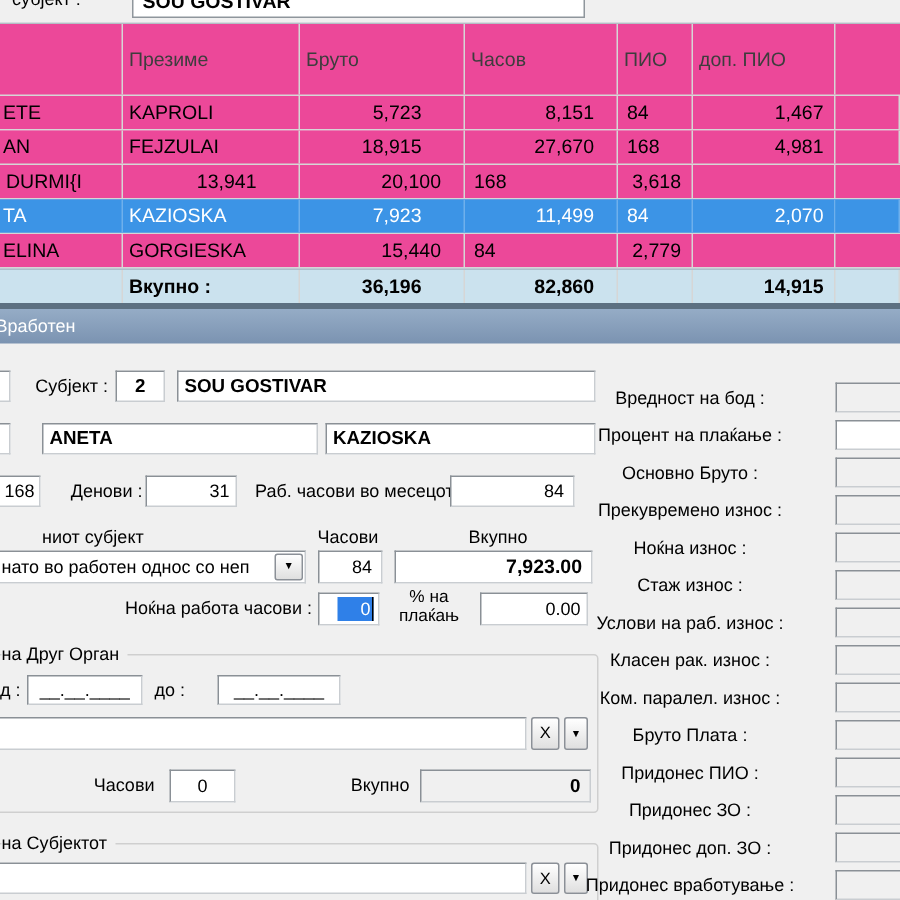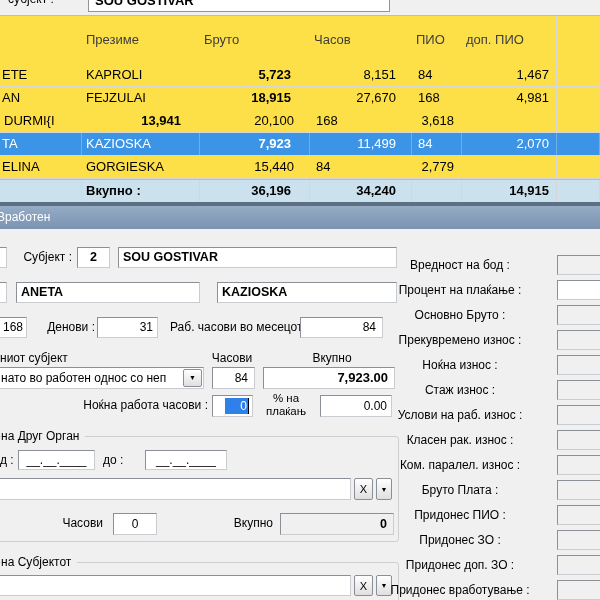--- a/index.html
+++ b/index.html
@@ -11,29 +11,29 @@
   }
   
   .topclip{position:absolute;top:0;left:0;width:600px;height:13px;overflow:hidden;}
   .topclip .lblt{position:absolute;left:8px;top:-8px;font-size:12px;}
   .topclip .fieldt{position:absolute;left:88px;top:-10px;width:302px;height:22px;box-sizing:border-box;
     background:#fff;border:1px solid #8f969c;font-weight:bold;font-size:13px;line-height:20px;padding-left:6px;}
   
   .grid{position:absolute;top:15px;left:0;width:600px;background:#fff;
     border-top:1px solid #b5bec6;border-bottom:4px solid #5d7081;}
   .trow{display:grid;grid-template-columns:82px 118px 110px 102px 50px 95px 43px;height:22px;
-    border-bottom:1px solid #d6d6d6;background:#fde047;}
+    border-bottom:1px solid #d6d6d6;background:#ec4899;}
   .trow.header{height:47px;}
   .trow.totals{background:var(--totals-row-bg,#cbe2ee);font-weight:bold;border-bottom:none;border-top:1px solid #aebfca;}
   .c{border-right:1px solid #d6d6d6;line-height:22px;font-size:13px;overflow:hidden;white-space:nowrap;box-sizing:border-box;}
   .header .c{display:flex;align-items:center;color:#3d3d3d;line-height:15px;white-space:normal;padding-left:4px;}
   .c.name{padding-left:2px;}
   .c.surname{padding-left:4px;}
   .c.num{text-align:right;}
-  .c.neto{padding-right:18px;font-weight:bold;}
+  .c.neto{padding-right:28px;}
   .c.bruto{padding-right:15px;}
   .c.hrs{padding-left:6px;}
   .c.pio{padding-right:7px;}
   .trow.selected,.trow.selected .c{background:var(--selected-row,#3c94e6);color:#fff;border-right-color:#6fb0ec;}
   
   .section-bar{position:absolute;top:206px;left:0;width:600px;height:23px;
     background:linear-gradient(var(--section-bar-top,#95acc6),var(--section-bar-bottom,#7b93b1));
     color:#fff;font-size:12px;line-height:23px;}
   .section-bar span{margin-left:-3px;}
   
@@ -126,49 +126,49 @@
       <div class="c num bruto">15,440</div>
       <div class="c hrs">84</div>
       <div class="c num pio">2,779</div>
       <div class="c dop"></div>
     </div>
 
     <div class="trow totals">
       <div class="c name"></div>
       <div class="c surname">Вкупно :</div>
       <div class="c num neto">36,196</div>
-      <div class="c num bruto">34,240</div>
+      <div class="c num bruto">82,860</div>
       <div class="c hrs"></div>
       <div class="c num pio">14,915</div>
       <div class="c dop"></div>
     </div>
   </div>
 
   <div class="section-bar">
     <span>Вработен</span>
   </div>
 
   <div class="form">
 
     <div class="tb" style="left:-30px;top:18px;width:37px;"></div>
     <span class="lbl r" style="left:8px;top:18px;width:64px;">Субјект :</span>
     <div class="tb center bold" style="left:77px;top:18px;width:33px;">2</div>
     <div class="tb bold" style="left:118px;top:18px;width:279px;">SOU GOSTIVAR</div>
 
     <div class="tb" style="left:-30px;top:53px;width:37px;"></div>
-    <div class="tb bold" style="left:16px;top:53px;width:184px;">ANETA</div>
+    <div class="tb bold" style="left:28px;top:53px;width:184px;">ANETA</div>
     <div class="tb bold" style="left:217px;top:53px;width:180px;">KAZIOSKA</div>
 
     <div class="tb right" style="left:-25px;top:88px;width:52px;padding-right:3px;">168</div>
     <span class="lbl r" style="left:38px;top:88px;width:57px;">Денови :</span>
     <div class="tb right" style="left:97px;top:88px;width:61px;">31</div>
     <span class="lbl" style="left:170px;top:88px;">Раб. часови во месецот :</span>
     <div class="tb right" style="left:300px;top:88px;width:83px;padding-right:6px;">84</div>
 
-    <span class="lbl" style="left:0;top:119px;">ниот субјект</span>
+    <span class="lbl" style="left:0;top:119px;padding-left:28px;">ниот субјект</span>
     <span class="lbl" style="left:206px;top:119px;width:52px;text-align:center;">Часови</span>
     <span class="lbl" style="left:306px;top:119px;width:52px;text-align:center;">Вкупно</span>
 
     <div class="dd" style="left:-2px;top:138px;width:206px;height:22px;">
       <span class="ddtext">нато во работен однос со неп</span>
       <span class="ddbtn">▼</span>
     </div>
     <div class="tb right" style="left:212px;top:138px;width:43px;height:22px;padding-right:6px;line-height:20px;">84</div>
     <div class="tb bold right" style="left:263px;top:138px;width:132px;height:22px;padding-right:6px;line-height:20px;font-size:13px;">7,923.00</div>
 

